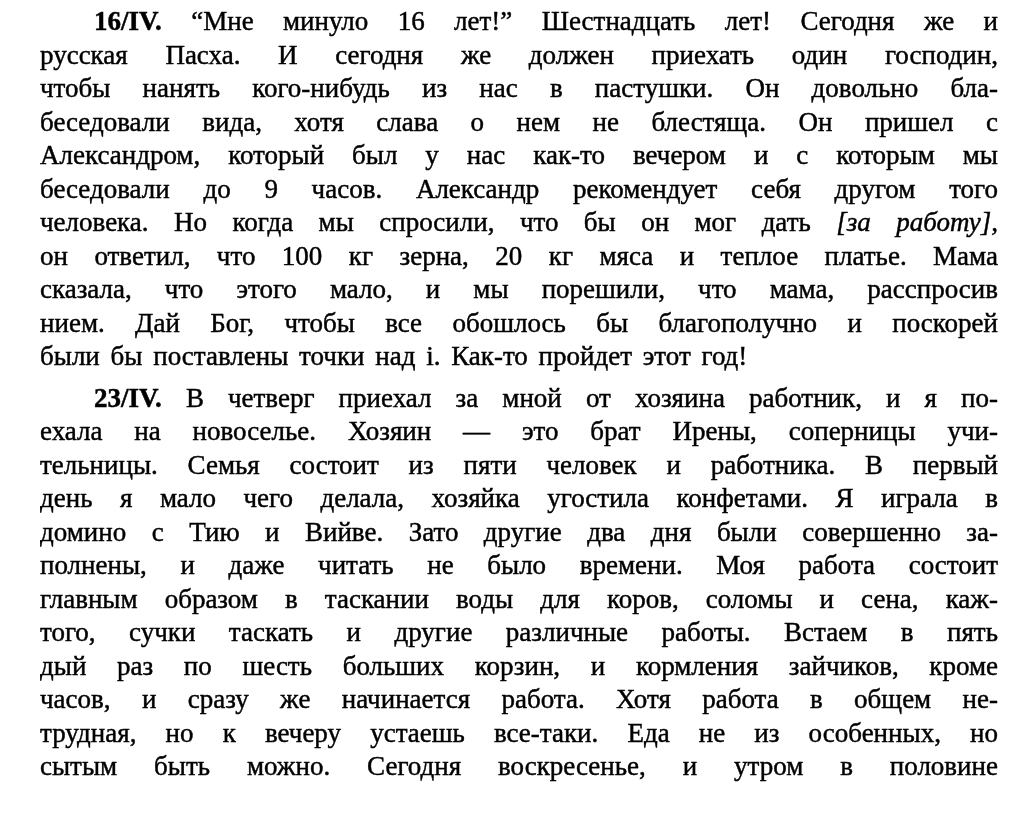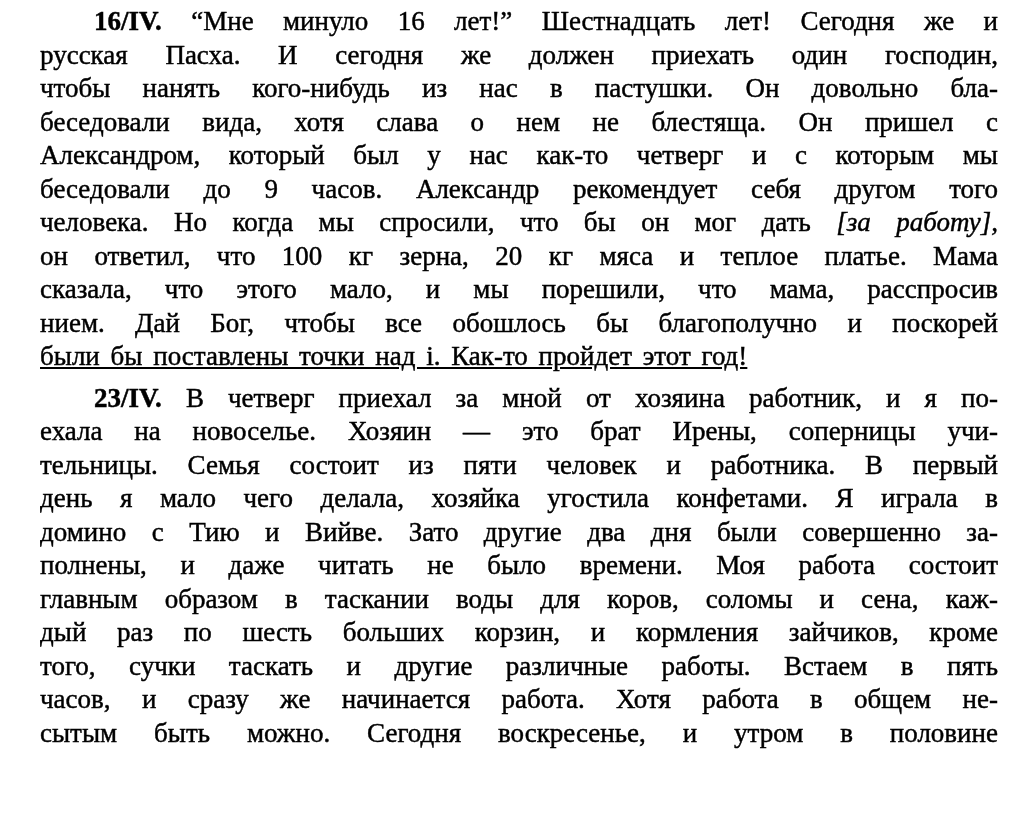--- a/index.html
+++ b/index.html
@@ -28,39 +28,38 @@
   .line {
     text-align: justify;
     text-align-last: justify;
     height: 33.5px;
     overflow: hidden;
   }
   .line.indent { text-indent: 54px; }
   .line.last {
     text-align-last: left;
     word-spacing: 4px;
-    text-decoration: underline;
   }
   .date { font-weight: bold; }
   .italic { font-style: italic; }
 </style>
 </head>
 <body>
 
 <div class="page">
 
   <section class="entry">
     <div class="line indent">
       <span class="date">16/IV.</span>
       <span>“Мне минуло 16 лет!” Шестнадцать лет! Сегодня же и</span>
     </div>
     <div class="line">русская Пасха. И сегодня же должен приехать один господин,</div>
     <div class="line">чтобы нанять кого-нибудь из нас в пастушки. Он довольно бла-</div>
     <div class="line">беседовали вида, хотя слава о нем не блестяща. Он пришел с</div>
-    <div class="line">Александром, который был у нас как-то четверг и с которым мы</div>
+    <div class="line">Александром, который был у нас как-то вечером и с которым мы</div>
     <div class="line">беседовали до 9 часов. Александр рекомендует себя другом того</div>
     <div class="line">
       <span>человека. Но когда мы спросили, что бы он мог дать</span>
       <span class="italic">[за работу],</span>
     </div>
     <div class="line">он ответил, что 100 кг зерна, 20 кг мяса и теплое платье. Мама</div>
     <div class="line">сказала, что этого мало, и мы порешили, что мама, расспросив</div>
     <div class="line">нием. Дай Бог, чтобы все обошлось бы благополучно и поскорей</div>
     <div class="line last">были бы поставлены точки над i. Как-то пройдет этот год!</div>
   </section>
@@ -69,19 +68,20 @@
     <div class="line indent">
       <span class="date">23/IV.</span>
       <span>В четверг приехал за мной от хозяина работник, и я по-</span>
     </div>
     <div class="line">ехала на новоселье. Хозяин — это брат Ирены, соперницы учи-</div>
     <div class="line">тельницы. Семья состоит из пяти человек и работника. В первый</div>
     <div class="line">день я мало чего делала, хозяйка угостила конфетами. Я играла в</div>
     <div class="line">домино с Тию и Вийве. Зато другие два дня были совершенно за-</div>
     <div class="line">полнены, и даже читать не было времени. Моя работа состоит</div>
     <div class="line">главным образом в таскании воды для коров, соломы и сена, каж-</div>
+    <div class="line">того, сучки таскать и другие различные работы. Встаем в пять</div>
     <div class="line">дый раз по шесть больших корзин, и кормления зайчиков, кроме</div>
-    <div class="line">того, сучки таскать и другие различные работы. Встаем в пять</div>
     <div class="line">часов, и сразу же начинается работа. Хотя работа в общем не-</div>
+    <div class="line">трудная, но к вечеру устаешь все-таки. Еда не из особенных, но</div>
     <div class="line">сытым быть можно. Сегодня воскресенье, и утром в половине</div>
   </section>
 
 </div>
 
 </body></html>

